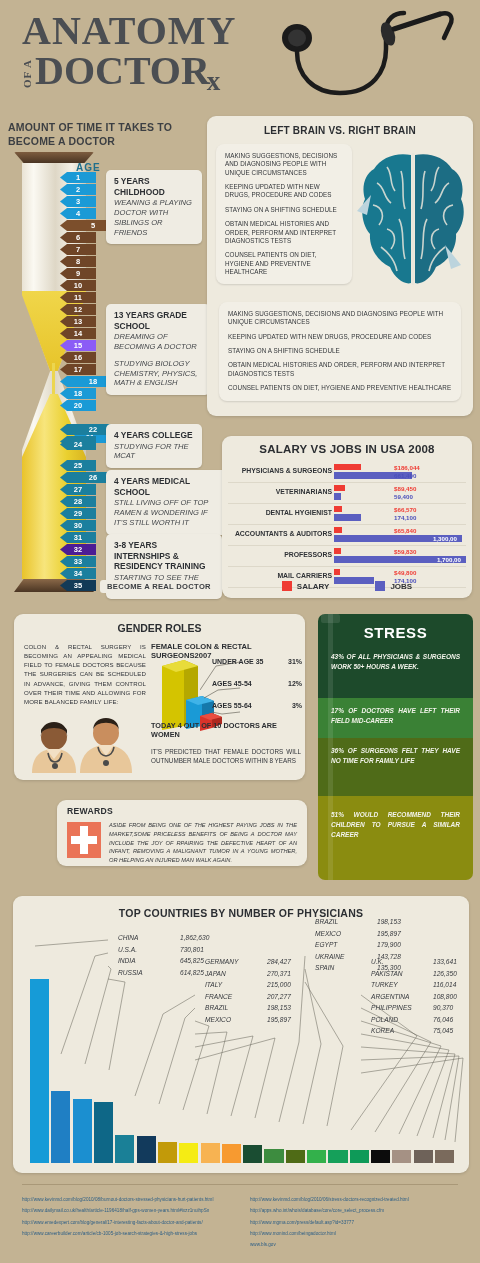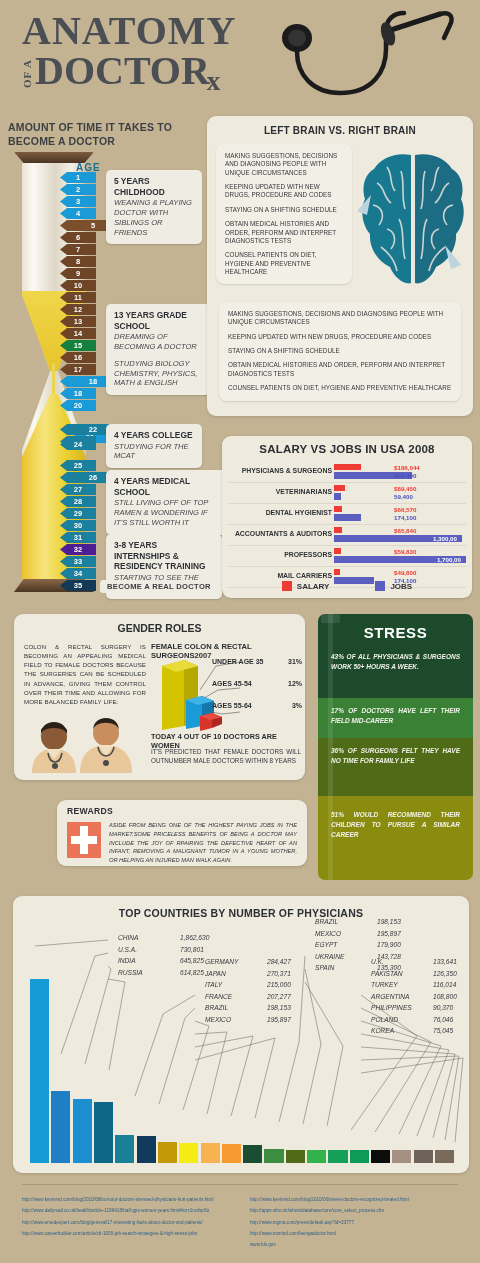--- a/index.html
+++ b/index.html
@@ -118,21 +118,21 @@
 
   
   .gender-panel { left: 14px; top: 614px; width: 291px; height: 166px; }
   .g-title { text-align: center; font-size: 10.5px; font-weight: bold; color: #2b2e32; padding-top: 8px; }
   .g-left { position: absolute; left: 10px; top: 28px; width: 122px;
     font-size: 6.1px; color: #31343a; line-height: 1.5; text-align: justify; letter-spacing: 0.1px; }
   .g-right-title { position: absolute; left: 137px; top: 28px; width: 150px;
     font-size: 7.6px; font-weight: bold; color: #2b2e32; }
   .g-legend { position: absolute; left: 198px; width: 90px; font-size: 7px; font-weight: bold; color: #2b2e32; }
   .g-pct { position: absolute; right: 0; font-size: 7px; font-weight: bold; color: #2b2e32; }
-  .g-foot1 { position: absolute; left: 137px; top: 118px; width: 150px;
+  .g-foot1 { position: absolute; left: 137px; top: 107px; width: 150px;
     font-size: 7.3px; font-weight: bold; color: #2b2e32; }
   .g-foot2 { position: absolute; left: 137px; top: 133px; width: 150px;
     font-size: 6.3px; color: #31343a; line-height: 1.45; text-align: justify; }
   .docs { position: absolute; left: 10px; top: 97px; }
 
   
   .stress { position: absolute; left: 318px; top: 614px; width: 155px; height: 266px;
     overflow: hidden; border-radius: 7px; }
   .st-band { position: absolute; left: 0; width: 155px; }
   .st-title { position: absolute; left: 0; top: 10px; width: 155px; text-align: center;
@@ -252,21 +252,21 @@
         <div class="agerow" style="left: 0px; top: 152px; width: 36px;">
           <div class="agebar" style="background: rgb(111, 69, 39); width: 36px;">12</div>
         </div>
         <div class="agerow" style="left: 0px; top: 164px; width: 36px;">
           <div class="agebar" style="background: rgb(111, 69, 39); width: 36px;">13</div>
         </div>
         <div class="agerow" style="left: 0px; top: 176px; width: 36px;">
           <div class="agebar" style="background: rgb(111, 69, 39); width: 36px;">14</div>
         </div>
         <div class="agerow" style="left: 0px; top: 188px; width: 36px;">
-          <div class="agebar" style="background: #15803d; width: 36px;">15</div>
+          <div class="agebar" style="background: #8b5cf6; width: 36px;">15</div>
         </div>
         <div class="agerow" style="left: 0px; top: 200px; width: 36px;">
           <div class="agebar" style="background: rgb(111, 69, 39); width: 36px;">16</div>
         </div>
         <div class="agerow" style="left: 0px; top: 212px; width: 36px;">
           <div class="agebar" style="background: rgb(111, 69, 39); width: 36px;">17</div>
         </div>
         <div class="agerow" style="left: 0px; top: 224px; width: 66px;">
           <div class="agebar" style="background: rgb(26, 154, 214); width: 66px;">18</div>
         </div>

